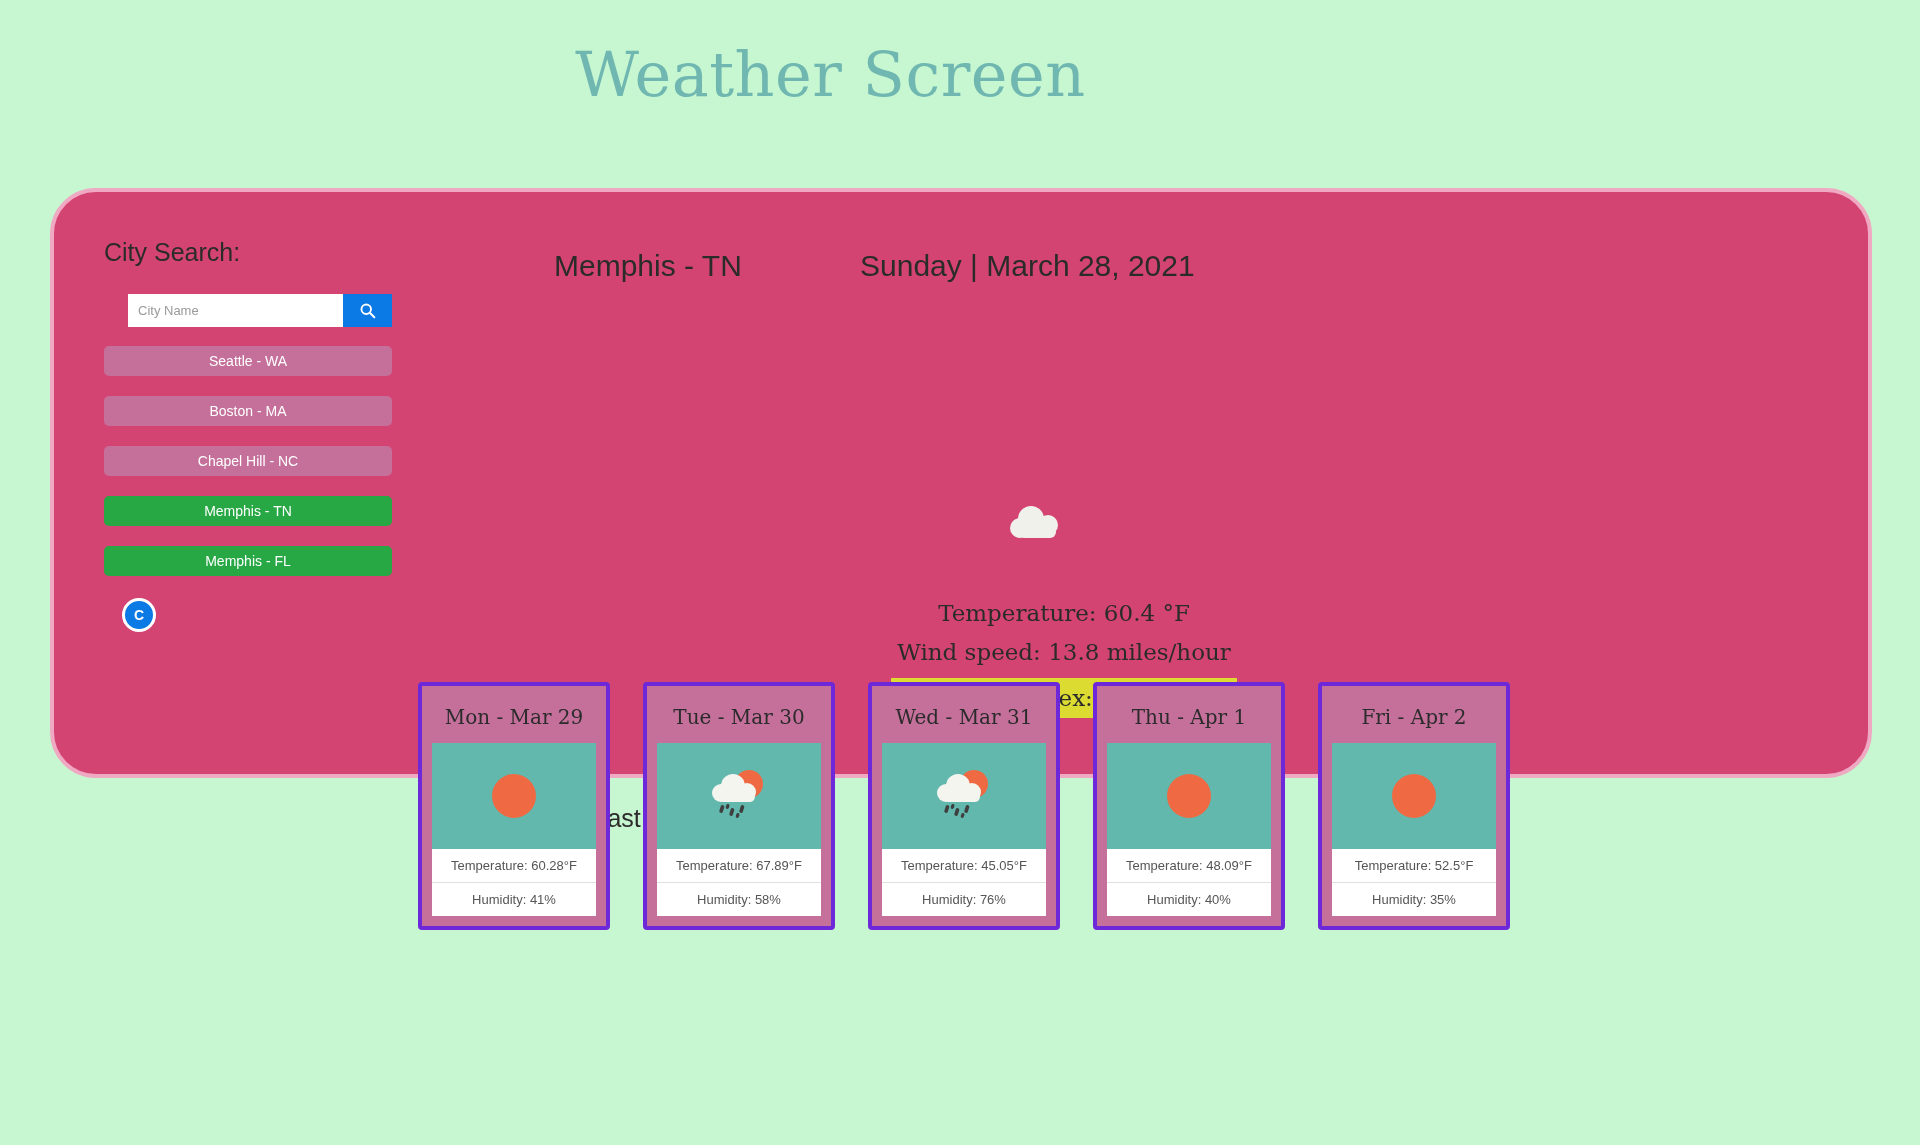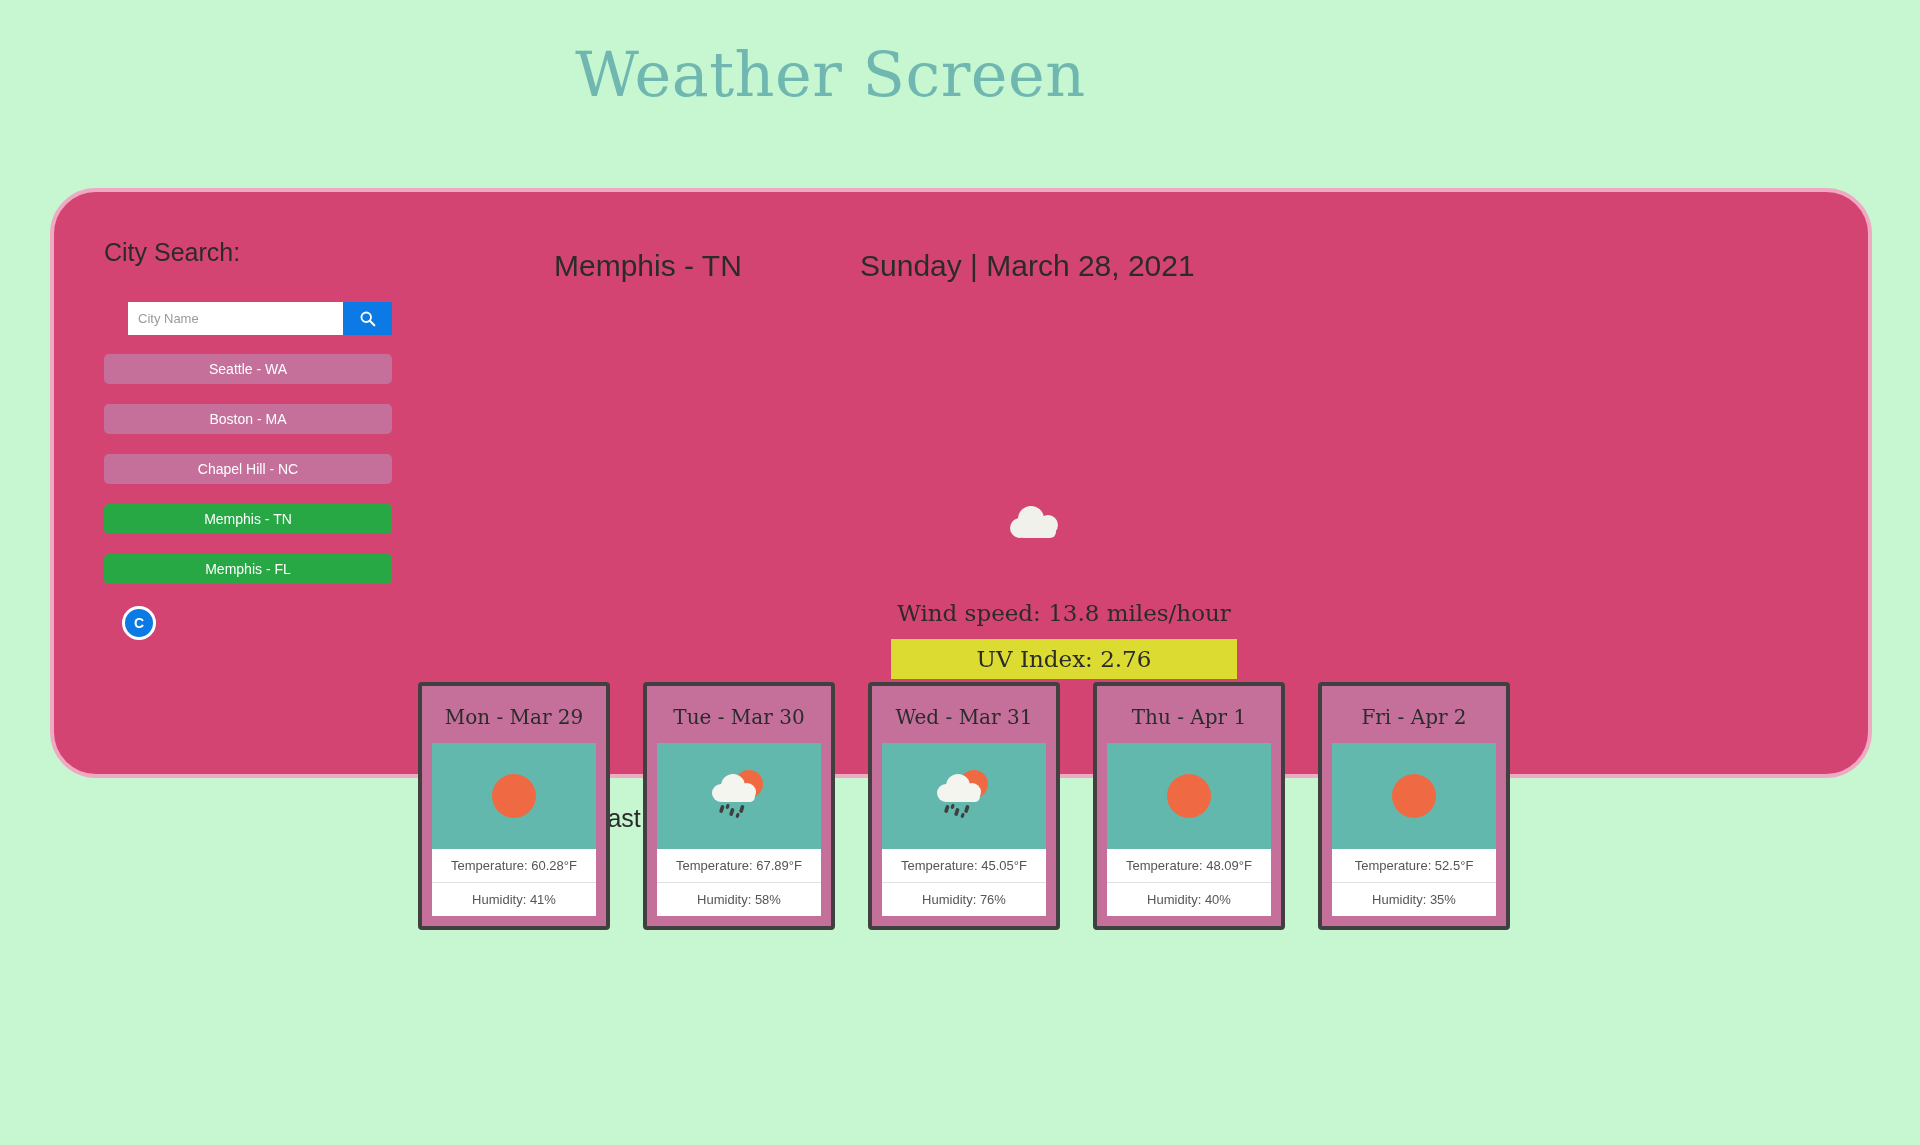--- a/index.html
+++ b/index.html
@@ -45,21 +45,21 @@
   .search-col {
     position: absolute;
     left: 50px;
     top: 46px;
     width: 300px;
   }
   .search-heading {
     font-size: 25px;
     color: #2b2b2b;
     font-weight: 400;
-    margin-bottom: 35px;
+    margin-bottom: 27px;
   }
   .search-row {
     display: flex;
     align-items: stretch;
     width: 288px;
     height: 33px;
     margin-bottom: 19px;
   }
   .search-input {
     flex: 1;
@@ -172,21 +172,21 @@
     position: absolute;
     left: 418px;
     top: 682px;
     display: flex;
     gap: 33px;
   }
 
   .fcard {
     width: 192px;
     background: #c4709a;
-    border: 4px solid #404040;
+    border: 4px solid #6d28d9;
     border-radius: 4px;
     padding: 10px;
   }
   .fcard-title {
     text-align: center;
     font-family: "DejaVu Serif", "Liberation Serif", serif;
     font-size: 20px;
     color: #2b2b2b;
     padding: 9px 0 14px;
   }
@@ -249,20 +249,21 @@
         <g fill="#f1f1ec">
           <circle cx="25" cy="17" r="13"></circle>
           <circle cx="42" cy="23" r="10"></circle>
           <circle cx="14" cy="26" r="10"></circle>
           <rect x="12" y="24" width="38" height="12" rx="6"></rect>
         </g>
       </svg>
     </div>
 
     <div class="current-stats">
+      <div class="line">Temperature: 60.4 °F</div>
       <div class="line">Wind speed: 13.8 miles/hour</div>
       <div class="uv-badge">UV Index: 2.76</div>
     </div>
 
     <div class="forecast-heading">5-day Forecast:</div>
   </div>
 
   <div class="forecast-row">
 
     <div class="fcard">

